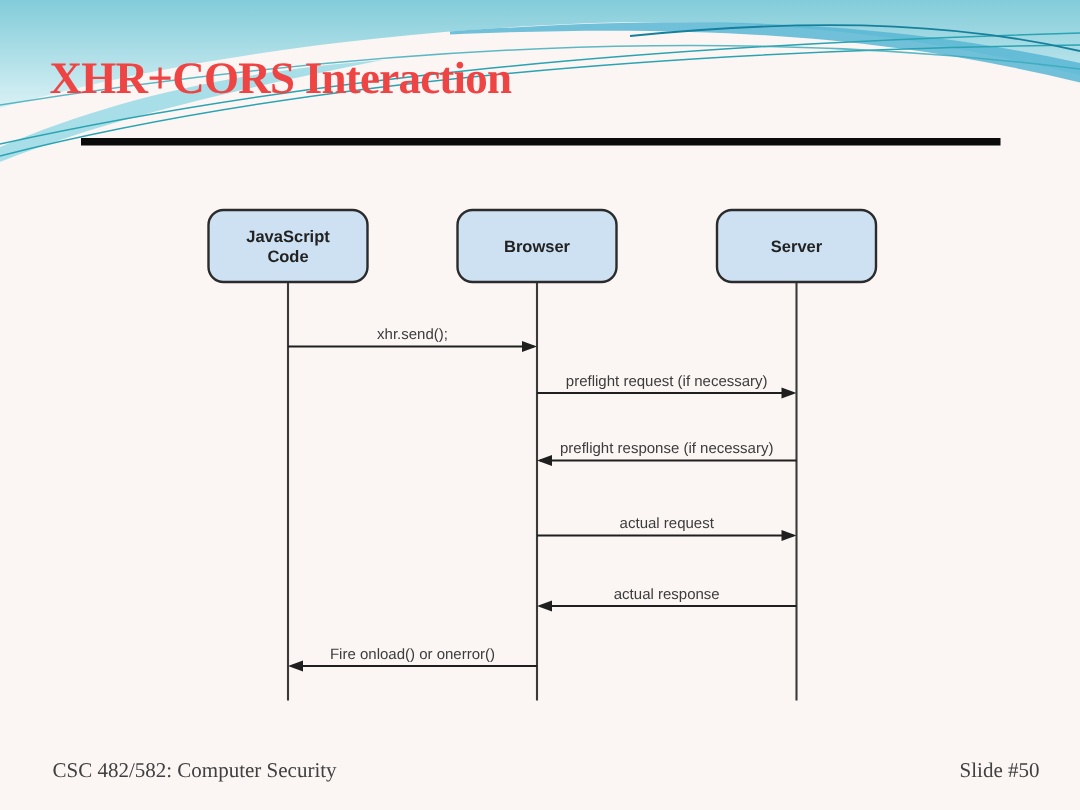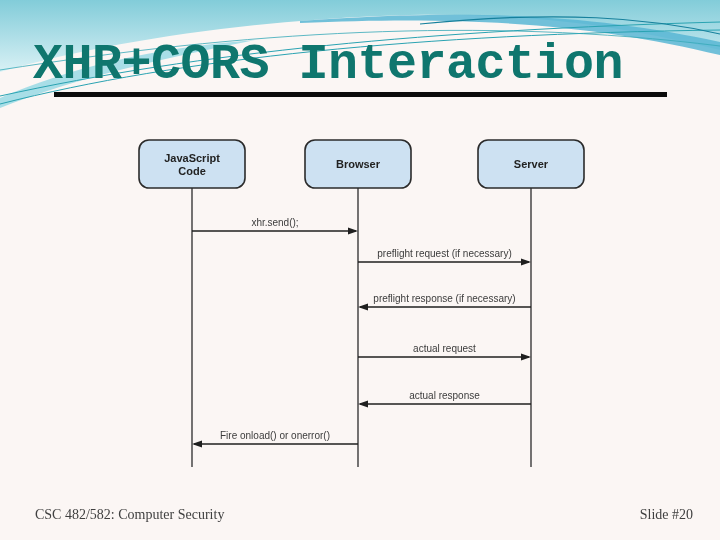--- a/index.html
+++ b/index.html
@@ -13,25 +13,25 @@
   .slide { position: absolute; inset: 0; }
   .header-svg {
     position: absolute; top: 0; left: 0;
     width: 720px; height: 130px;
     pointer-events: none;
   }
   .slide-title {
     position: absolute;
     left: 33px; top: 36px;
     margin: 0;
-    font-size: 50px;
+    font-size: 30px;
     font-weight: 600;
     letter-spacing: -0.5px;
-    color: #0f766e;
-    font-family: Liberation Mono, monospace;
+    color: #ef4444;
+    font-family: Liberation Serif, serif;
     z-index: 3;
     white-space: nowrap;
   }
   .title-underline {
     position: absolute;
     left: 54px; top: 92px;
     width: 613px; height: 5px;
     background: #0b0b0b;
     z-index: 3;
   }
@@ -101,15 +101,15 @@
       <text x="444.5" y="352" text-anchor="middle" font-family="&quot;Liberation Sans&quot;, sans-serif" font-size="10" fill="#3c3c3c">actual request</text>
       <line x1="531" y1="404" x2="360" y2="404" stroke="#1f1f1f" stroke-width="1.4"></line>
       <polygon points="358,404 368,400.4 368,407.6" fill="#1f1f1f"></polygon>
       <text x="444.5" y="399" text-anchor="middle" font-family="&quot;Liberation Sans&quot;, sans-serif" font-size="10" fill="#3c3c3c">actual response</text>
       <line x1="358" y1="444" x2="194" y2="444" stroke="#1f1f1f" stroke-width="1.4"></line>
       <polygon points="192,444 202,440.4 202,447.6" fill="#1f1f1f"></polygon>
       <text x="275" y="439" text-anchor="middle" font-family="&quot;Liberation Sans&quot;, sans-serif" font-size="10" fill="#3c3c3c">Fire onload() or onerror()</text>
     </svg>
 
   <div class="footer-left">CSC 482/582: Computer Security</div>
-  <div class="footer-right">Slide #20</div>
+  <div class="footer-right">Slide #50</div>
 
 </div>
 
 </body></html>

